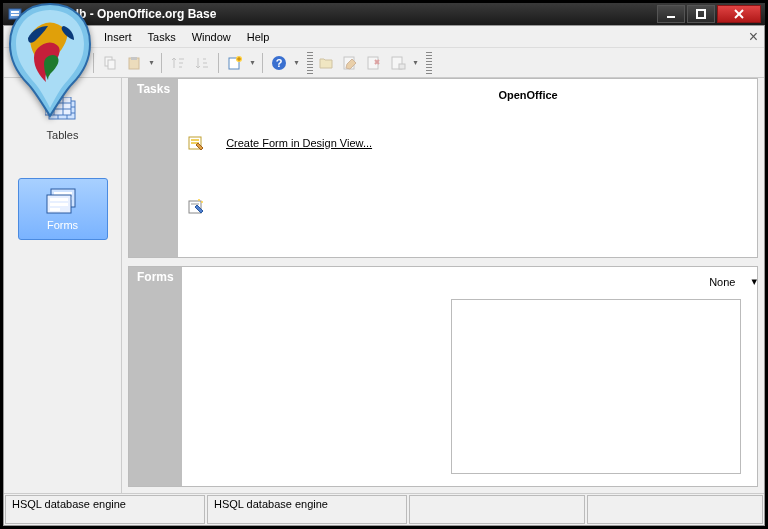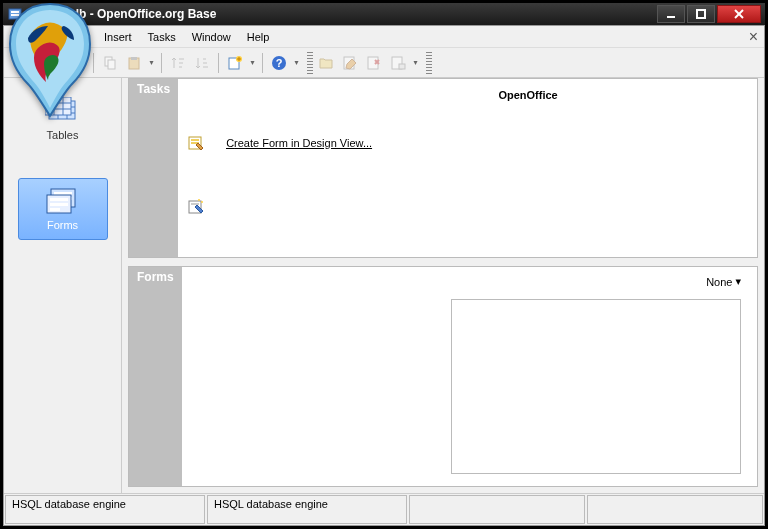--- a/index.html
+++ b/index.html
@@ -45,21 +45,21 @@
 .panel.forms { flex: 1; }
 .panel-header { background: #bfbfbf; color: #fff; font-weight: bold; padding: 3px 8px; font-size: 12px; }
 .panel-body { flex: 1; display: flex; padding: 10px; gap: 12px; }
 .tasks-left { flex: 1.2; }
 .tasks-right { flex: 1; }
 .task-item { display: flex; align-items: center; gap: 22px; padding: 2px 0; cursor: pointer; margin-top: 44px; }
 .task-item span { text-decoration: underline; text-decoration-style: solid; }
 .task-item span::first-letter { text-decoration: underline; }
 .desc-title { font-weight: bold; }
 .forms-body { flex: 1; position: relative; }
-.preview-dropdown { position: absolute; top: 8px; right: 16px; display: flex; align-items: center; gap: 3px; cursor: pointer; }
+.preview-dropdown { position: absolute; top: 8px; right: 0; display: flex; align-items: center; gap: 16px; cursor: pointer; }
 .preview-box { position: absolute; top: 32px; right: 16px; bottom: 12px; width: 290px; border: 1px solid #bbb; background: #fff; }
 
 .statusbar { height: 32px; border-top: 1px solid #ccc; background: #f0f0f0; display: flex; }
 .status-cell { border: 1px solid #bbb; margin: 1px; padding: 2px 6px; flex: 0 0 200px; background: #f0f0f0; white-space: nowrap; overflow: hidden; }
 .status-cell.flex { flex: 1; }
 
 .overlay-badge { position: absolute; top: 0px; left: 4px; width: 92px; height: 120px; pointer-events: none; z-index: 100; }
 .overlay-badge svg { width: 100%; height: 100%; filter: drop-shadow(0 2px 3px rgba(0,0,0,0.4)); }
 
 .task-u { text-decoration: underline; }

